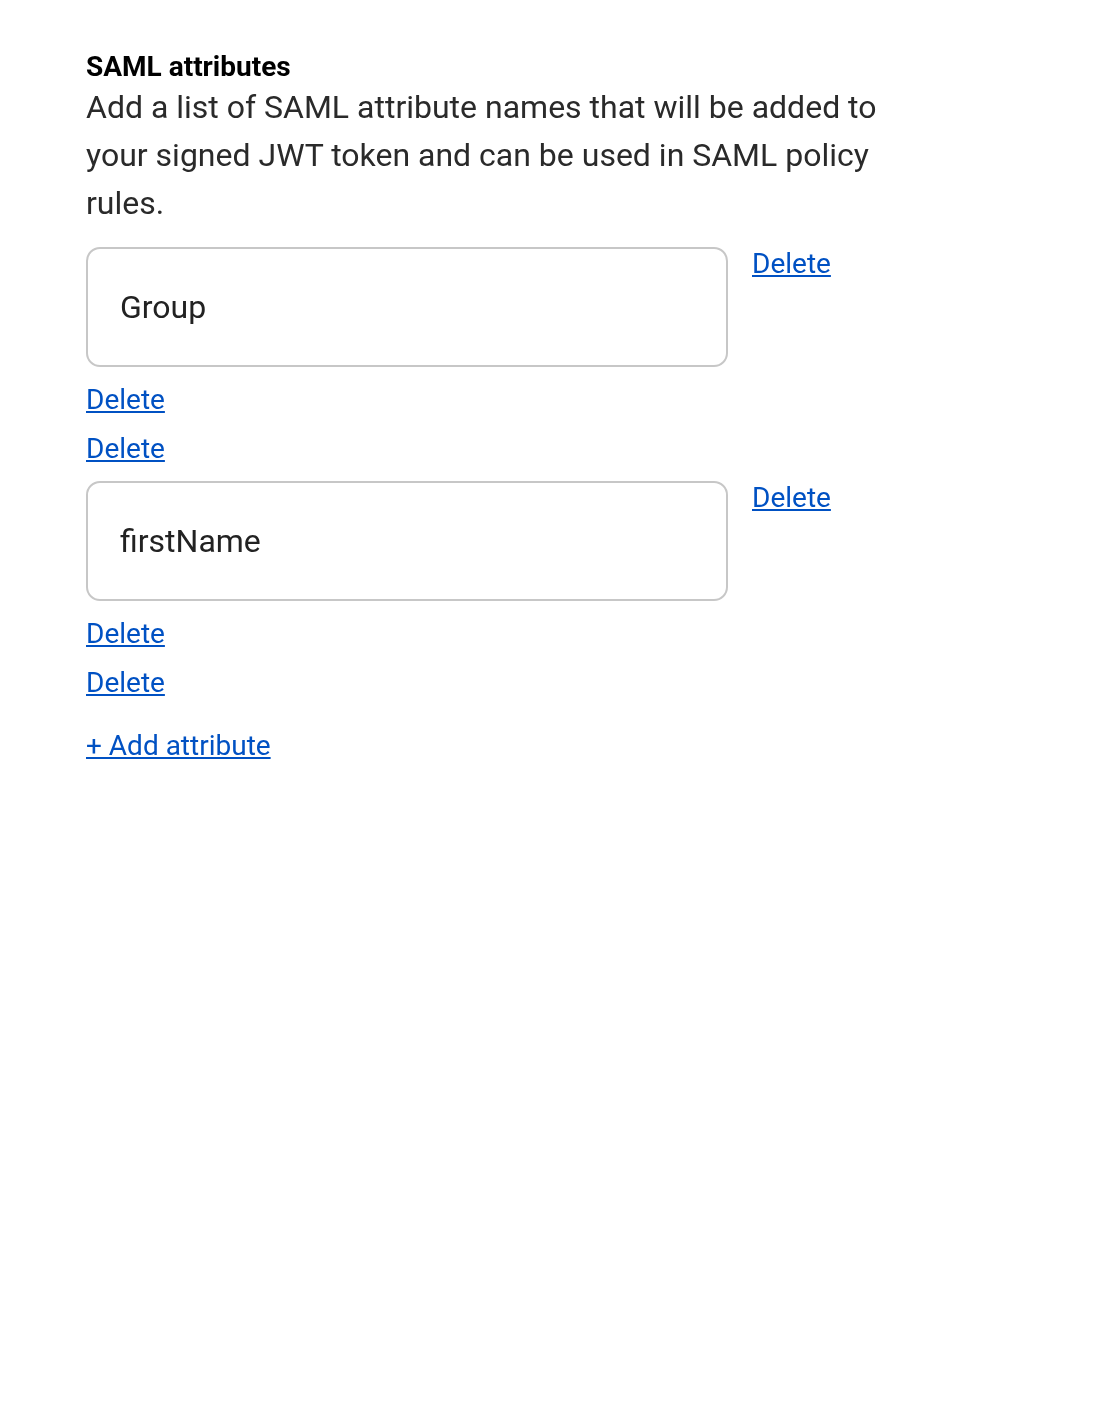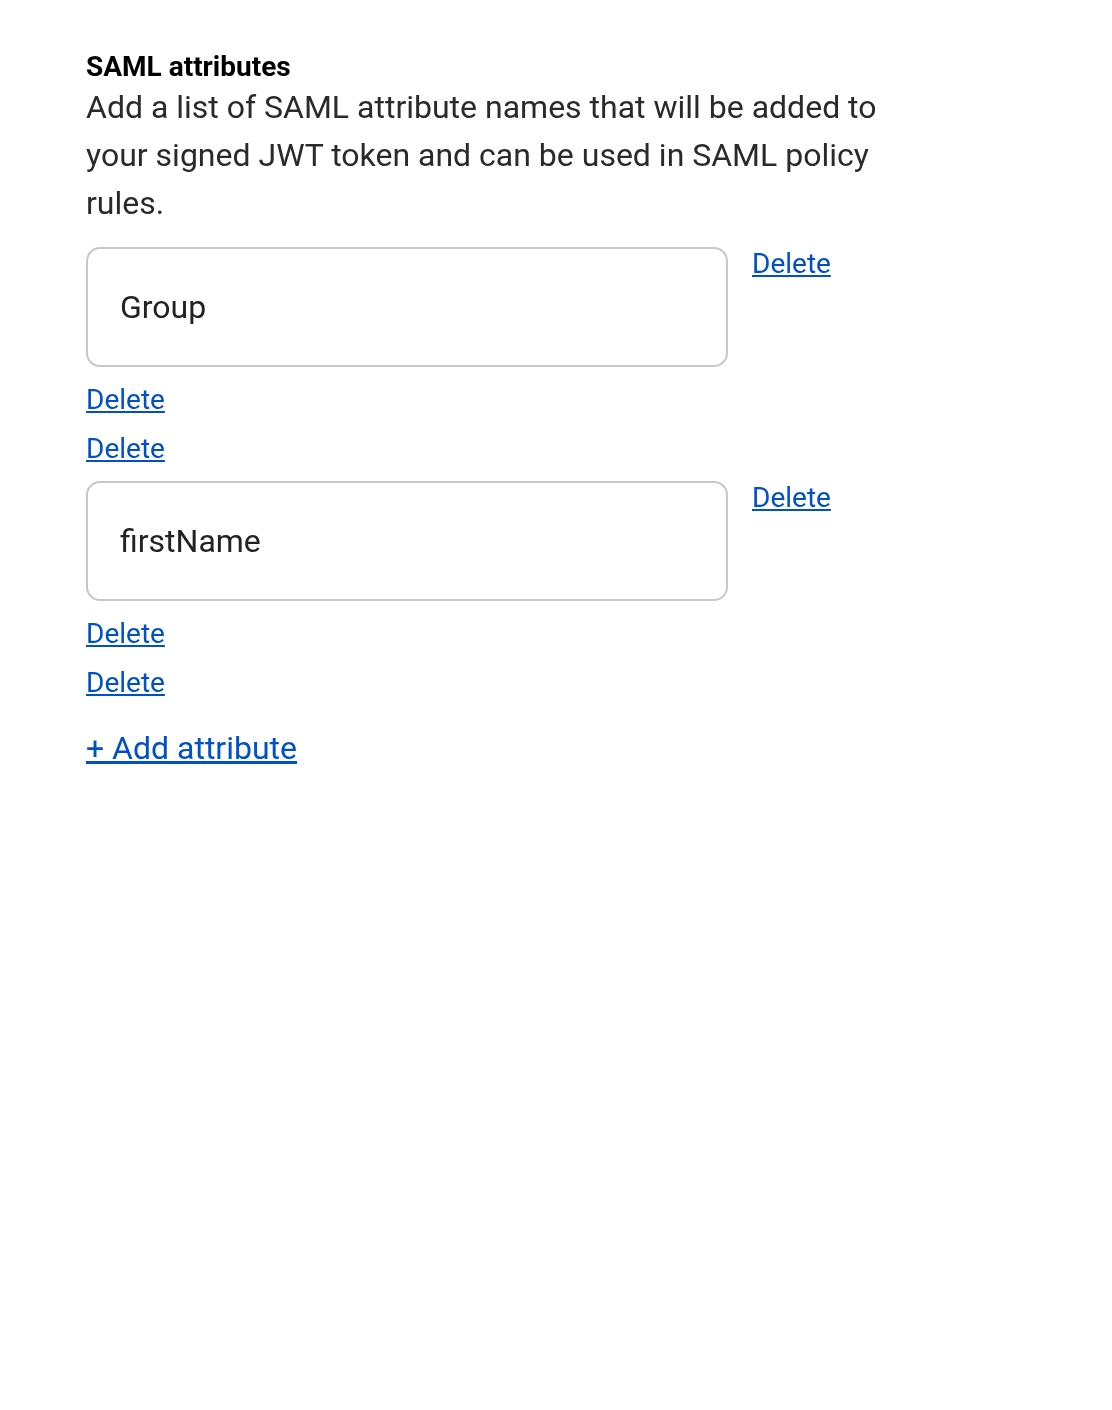--- a/index.html
+++ b/index.html
@@ -50,21 +50,21 @@
       color: #0051c3;
       text-decoration: underline;
       cursor: pointer;
       background: none;
       border: none;
       font-family: inherit;
       padding: 0;
     }
     .add-attribute-link {
       display: inline-block;
-      font-size: 32px;
+      font-size: 28px;
       color: #0051c3;
       text-decoration: underline;
       cursor: pointer;
       background: none;
       border: none;
       font-family: inherit;
       padding: 0;
       margin-top: 14px;
     }
   </style>

